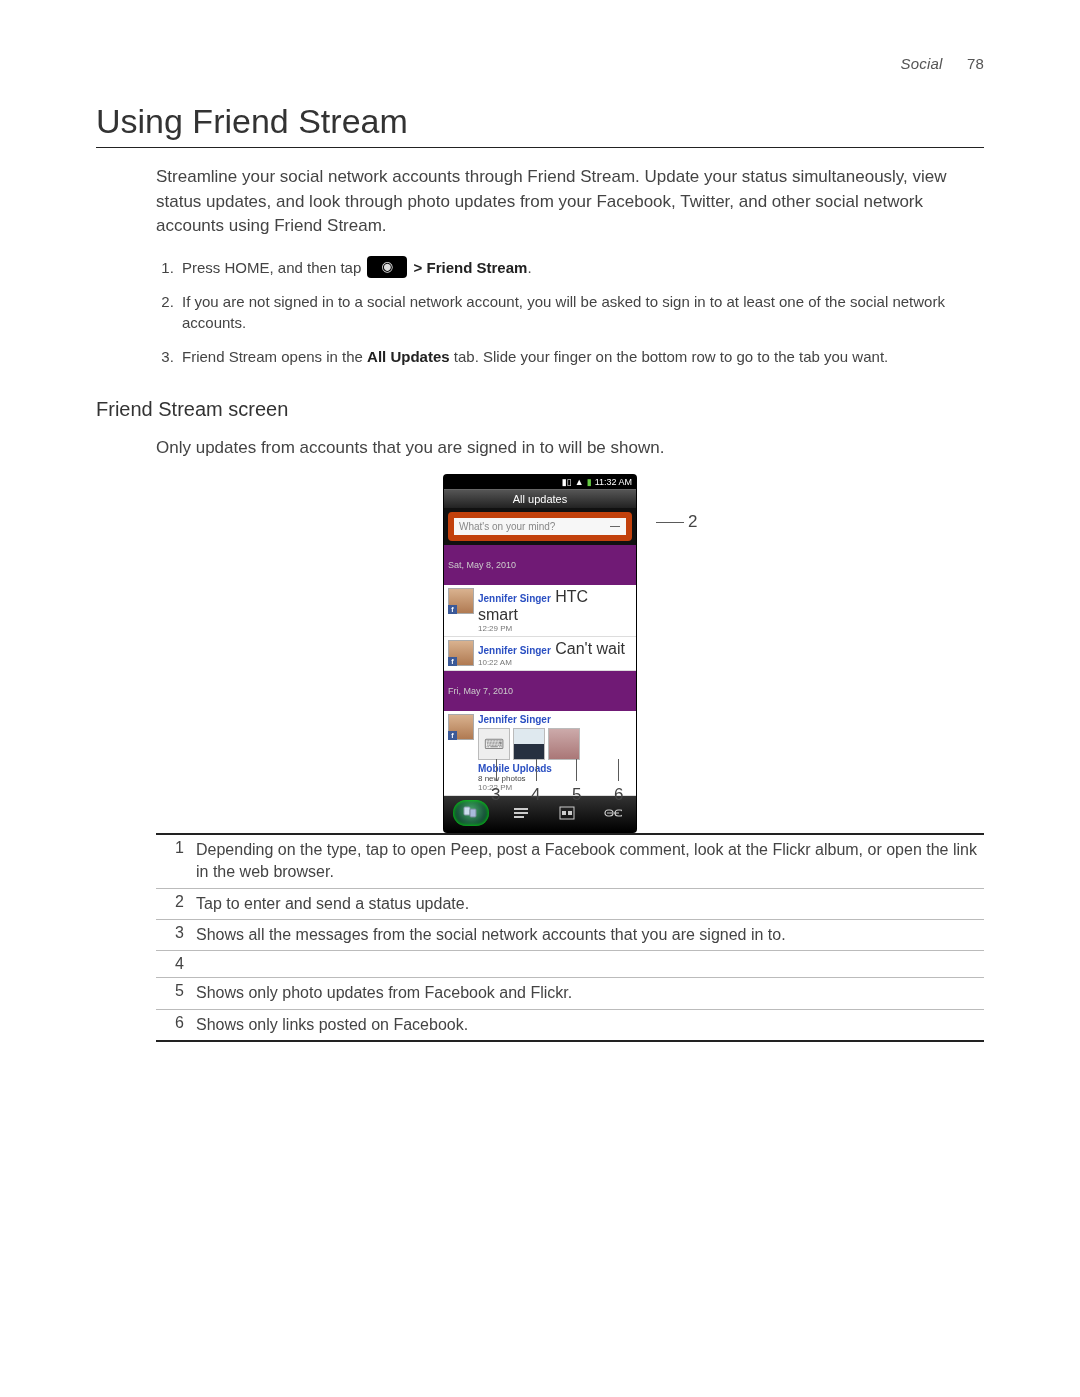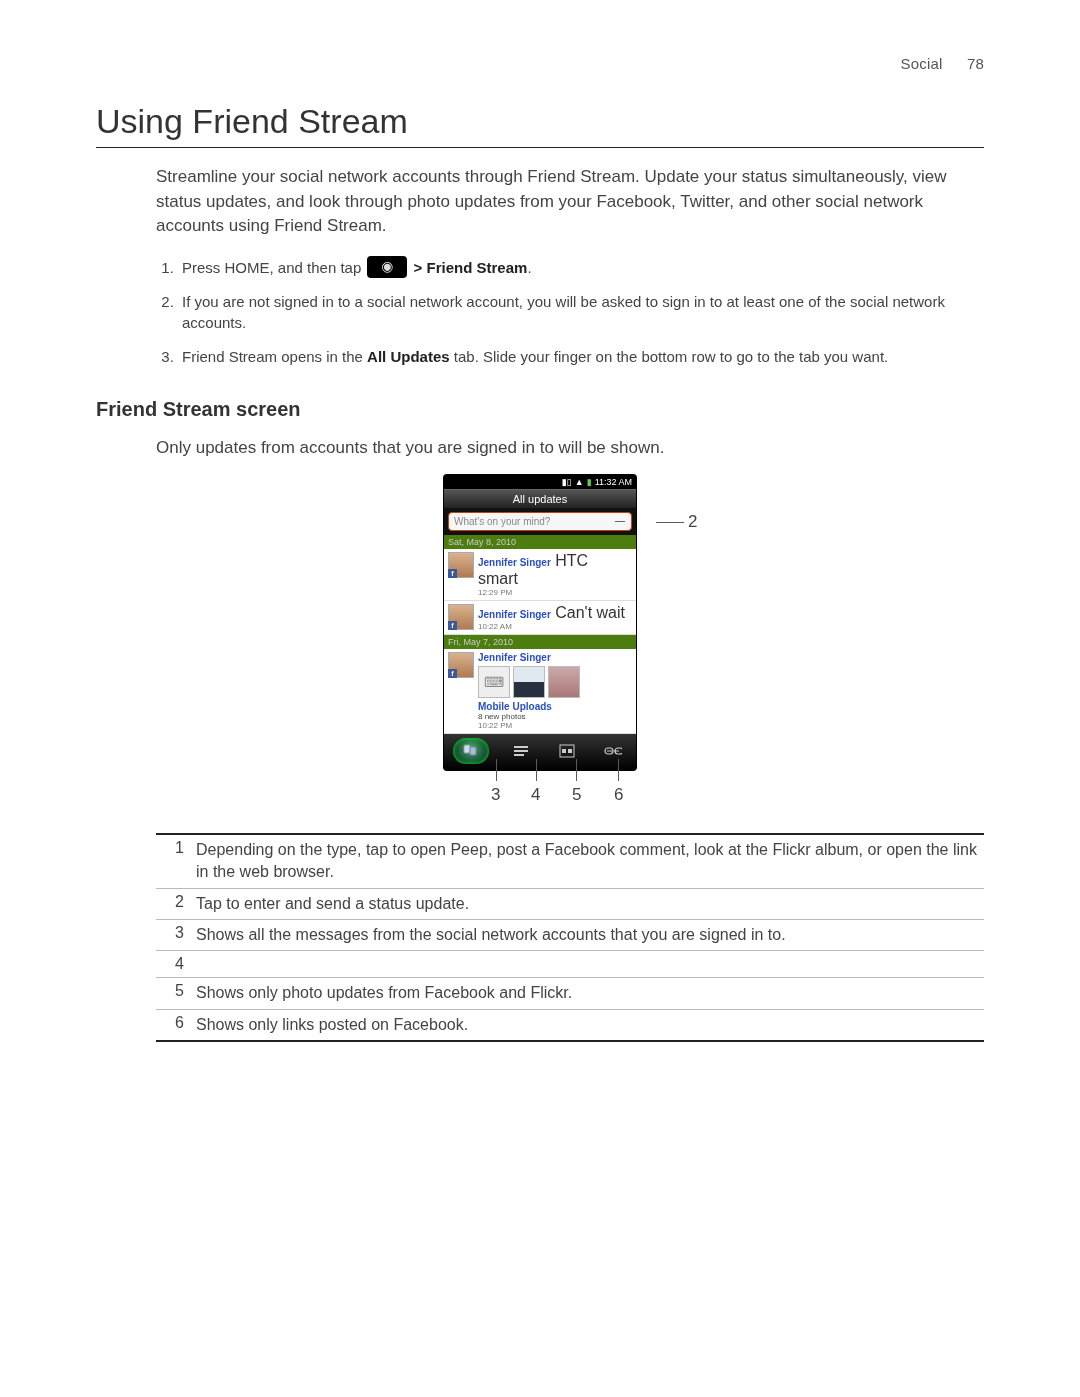--- a/index.html
+++ b/index.html
@@ -15,21 +15,21 @@
   }
   .page {
     padding: 55px 96px 0 96px;
   }
   .hdr {
     text-align: right;
     font-size: 15px;
     color: #555;
     letter-spacing: 0.2px;
   }
-  .hdr .section { margin-right: 20px; }
+  .hdr .section { margin-right: 20px; font-style: italic; }
   h1.title {
     font-size: 34px;
     font-weight: 400;
     color: #333;
     margin: 30px 0 6px 0;
   }
   .rule {
     border: none;
     border-top: 1px solid #222;
     margin: 0 0 14px 0;
@@ -60,21 +60,21 @@
   .app-icon::after {
     content: "◉";
     position: absolute;
     color: #ddd;
     left: 50%; top: 50%;
     transform: translate(-50%, -52%);
     font-size: 14px;
   }
   h2.sub {
     font-size: 20px;
-    font-weight: 700;
+    font-weight: 400;
     color: #333;
     margin: 30px 0 8px 0;
   }
   .sub-intro {
     margin-left: 60px;
     font-size: 17px;
     color: #444;
   }
 
   
@@ -103,33 +103,33 @@
     gap: 3px;
   }
   .titlebar {
     background: linear-gradient(#555,#222);
     color: #fff; text-align: center;
     padding: 3px 0; font-size: 11px;
     border-top: 1px solid #666;
   }
   .status-input {
     background: #f7f7f7;
-    border: 1px solid #c2410c;
+    border: 6px solid #c2410c;
     border-radius: 4px;
     margin: 4px;
     padding: 3px 5px;
     color: #888;
     font-size: 10px;
     position: relative;
   }
   .status-input .dash {
     position: absolute; right: 6px; top: 50%; width: 10px; height: 1px; background: #666;
   }
   .date-sep {
-    background: #4d7c0f; color: #ccc; font-size: 9px; padding: 2px 4px;
+    background: #701a75; color: #ccc; font-size: 9px; padding: 15px 4px;
   }
   .post {
     background: #fff; display: flex; padding: 3px 4px; border-bottom: 1px solid #ddd;
   }
   .avatar {
     width: 24px; height: 24px; background: linear-gradient(#d9b28f,#b07a52);
     border: 1px solid #aaa; position: relative; flex-shrink: 0; margin-right: 4px;
   }
   .fb-badge {
     position: absolute; left: -1px; bottom: -1px; width: 9px; height: 9px;

